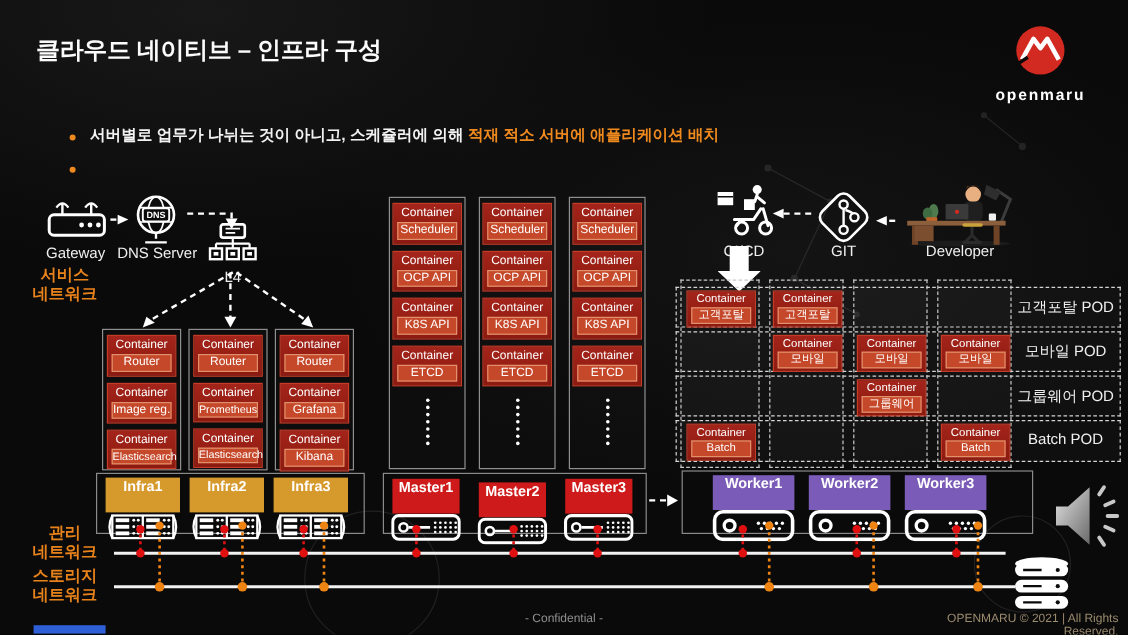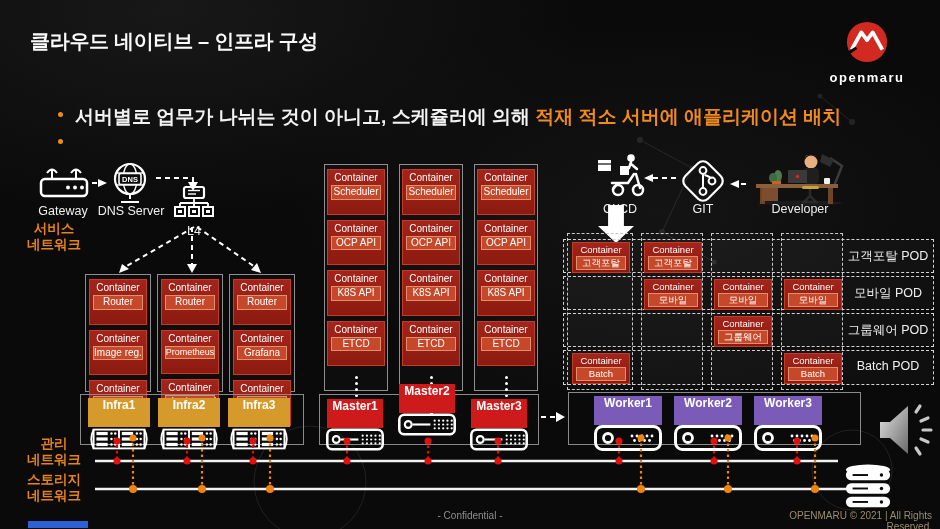--- a/index.html
+++ b/index.html
@@ -8,30 +8,30 @@
                radial-gradient(ellipse 500px 260px at 70% 40%, #141414, rgba(10,10,10,0) 75%),
                #0a0a0a;
     font-family:"Liberation Sans", sans-serif;}
   .abs{position:absolute;}
   
   .title{left:30px;top:28px;font-size:20px;font-weight:bold;color:#fbfbfb;letter-spacing:-0.3px;}
   .logo-wrap{left:815px;top:20px;width:104px;text-align:center;}
   .logo-text{margin-top:2px;font-size:13px;font-weight:bold;color:#fff;letter-spacing:1.5px;}
   
   .bullet-dot{width:5px;height:5px;border-radius:50%;background:#F08A1E;}
-  .bullet-line{font-size:19px;font-weight:bold;color:#f2f2f2;white-space:nowrap;}
+  .bullet-line{font-size:13px;font-weight:bold;color:#f2f2f2;white-space:nowrap;}
   .hl{color:#F08A1E;}
   
   .icon-label{color:#efefef;font-size:12.5px;text-align:center;}
   .net-label{color:#E8821A;font-size:13.5px;font-weight:bold;text-align:center;line-height:1.18;}
   
   .stack{position:absolute;border:1px solid #8f8f8f;padding-top:4px;background:rgba(255,255,255,0.015);}
   .cbox{background:linear-gradient(180deg,#A3241A,#8C1A10);border:1px solid #C43B28;width:54px;margin:0 auto 5px;padding:2px 1px 3px;}
   .cbox .ct{color:#fff;font-size:10px;text-align:center;line-height:1.2;}
-  .cbox .cl{margin:1px auto 11px;width:90%;background:#C5482A;border:1px solid #E0906C;color:#fff;font-size:10px;text-align:center;line-height:1.25;}
+  .cbox .cl{margin:1px auto 0;width:90%;background:#C5482A;border:1px solid #E0906C;color:#fff;font-size:10px;text-align:center;line-height:1.25;}
   .vdots{margin-top:10px;}
   .vdots span{display:block;width:3px;height:3px;border-radius:50%;background:#fff;margin:3px auto;}
   
   .podcol{position:absolute;top:233px;height:155px;border:1px dashed #c9c9c9;background:rgba(255,255,255,0.02);}
   .podrow{position:absolute;left:563px;width:369px;border:1px dashed #d4d4d4;background:rgba(255,255,255,0.025);}
   .pbox{position:absolute;width:54px;background:linear-gradient(180deg,#A3241A,#8C1A10);border:1px solid #C43B28;padding:1px 1px 2px;}
   .pbox .ct{color:#fff;font-size:9.5px;text-align:center;line-height:1.2;}
   .pbox .cl{margin:1px auto 0;width:88%;background:#C5482A;border:1px solid #E0906C;color:#fff;font-size:9.5px;text-align:center;line-height:1.25;}
   .pod-label{position:absolute;left:845px;width:86px;color:#f0f0f0;font-size:12.5px;text-align:center;}
   
@@ -457,21 +457,21 @@
           <circle cx="58" cy="13" r="1.3"></circle>
           <circle cx="63" cy="13" r="1.3"></circle>
           <circle cx="43" cy="17.5" r="1.3"></circle>
           <circle cx="48" cy="17.5" r="1.3"></circle>
           <circle cx="53" cy="17.5" r="1.3"></circle>
           <circle cx="58" cy="17.5" r="1.3"></circle>
           <circle cx="63" cy="17.5" r="1.3"></circle>
         </g>
     </svg>
   </div>
-  <div class="srv" style="left:398px;top:384px;width:58px;">
+  <div class="srv" style="left:398px;top:402px;width:58px;">
     <div class="srv-label lbl-master">Master2</div>
     <svg width="58" height="23" viewBox="0 0 68 26">
       <rect x="1.5" y="1.5" width="65" height="23" rx="6" fill="none" stroke="#fff" stroke-width="3"></rect>
       <circle cx="12" cy="13" r="4" fill="none" stroke="#fff" stroke-width="2.5"></circle>
       <line x1="17" y1="13" x2="38" y2="13" stroke="#fff" stroke-width="2.5"></line>
       <g fill="#fff">
           <circle cx="43" cy="8.5" r="1.3"></circle>
           <circle cx="48" cy="8.5" r="1.3"></circle>
           <circle cx="53" cy="8.5" r="1.3"></circle>
           <circle cx="58" cy="8.5" r="1.3"></circle>

